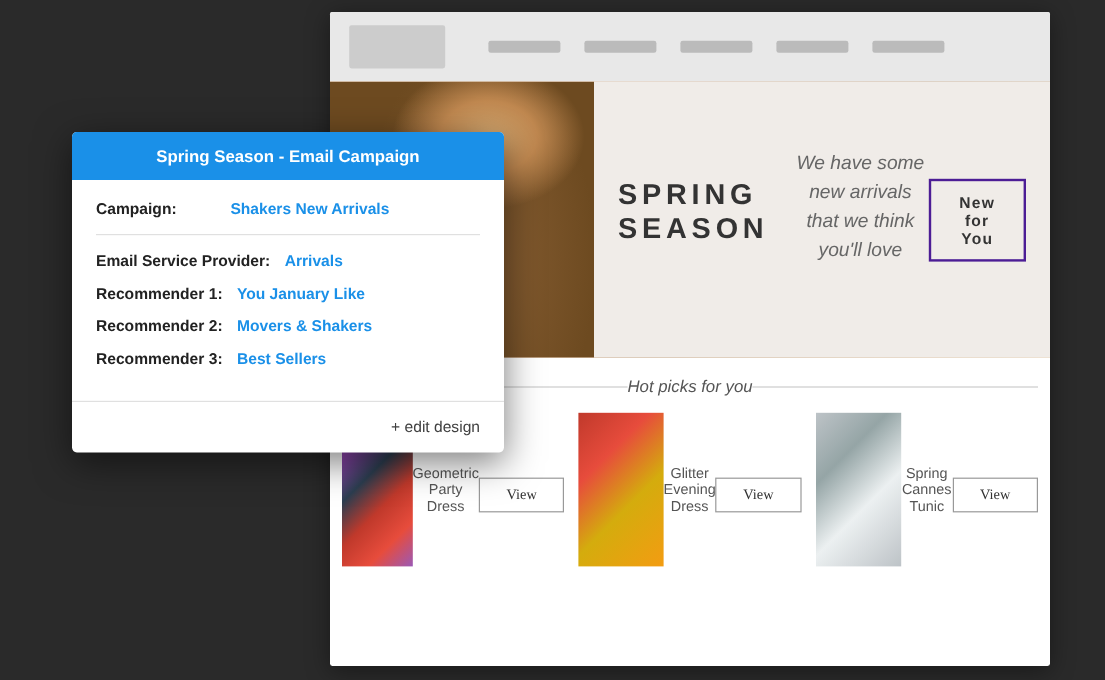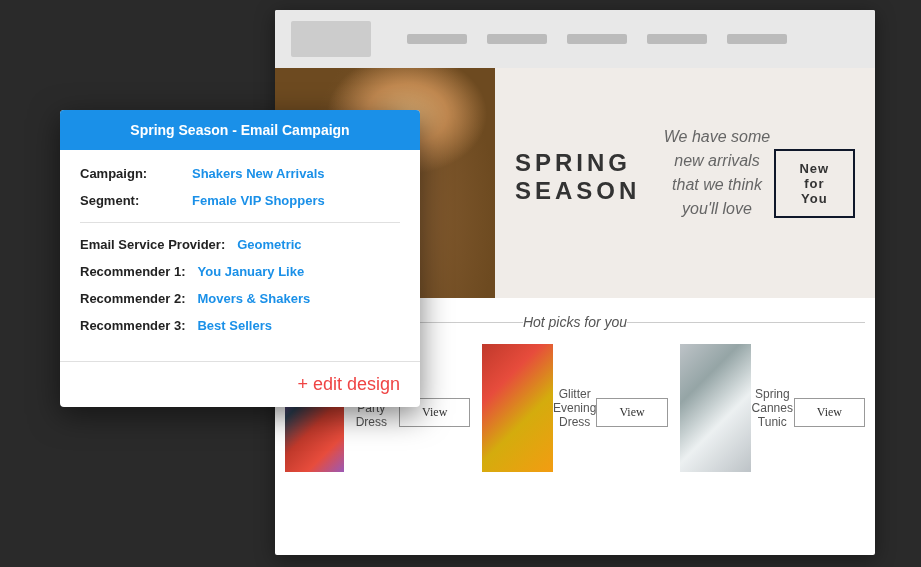--- a/index.html
+++ b/index.html
@@ -96,21 +96,21 @@
     }
     .hero-subtitle {
       font-size: 16px;
       color: #666;
       font-style: italic;
       text-align: center;
       line-height: 1.5;
       margin-bottom: 20px;
     }
     .hero-button {
-      border: 2px solid #0f172a;
+      border: 2px solid #4c1d95;
       padding: 10px 14px;
       font-size: 13px;
       font-weight: bold;
       background: transparent;
       color: #333;
       cursor: pointer;
       letter-spacing: 1px;
     }
 
     
@@ -220,22 +220,22 @@
       border: none;
       border-top: 1px solid #e0e0e0;
       margin: 14px 0;
     }
     .campaign-card-footer {
       border-top: 1px solid #e0e0e0;
       padding: 12px 20px;
       text-align: right;
     }
     .edit-design-link {
-      font-size: 18px;
-      color: #ef4444;
+      font-size: 13px;
+      color: #404040;
       cursor: pointer;
     }
   </style>
 </head>
 <body>
 
 <div class="email-preview">
 
   <div class="email-header-bar">
     <div class="email-logo-placeholder"></div>
@@ -293,30 +293,26 @@
 
 <div class="campaign-card">
   <div class="campaign-card-header">Spring Season - Email Campaign</div>
   <div class="campaign-card-body">
 
     <div class="campaign-row">
       <span class="campaign-label">Campaign:</span>
       <span class="campaign-value">Shakers New Arrivals</span>
     </div>
 
-    <div class="campaign-row">
-      <span class="campaign-label">Segment:</span>
-      <span class="campaign-value">Female VIP Shoppers</span>
-    </div>
 
     <hr class="campaign-divider">
 
     <div class="campaign-row">
       <span class="campaign-label">Email Service Provider:</span>
-      <span class="campaign-value">Geometric</span>
+      <span class="campaign-value">Arrivals</span>
     </div>
 
     <div class="campaign-row">
       <span class="campaign-label">Recommender 1:</span>
       <span class="campaign-value">You January Like</span>
     </div>
 
     <div class="campaign-row">
       <span class="campaign-label">Recommender 2:</span>
       <span class="campaign-value">Movers &amp; Shakers</span>

